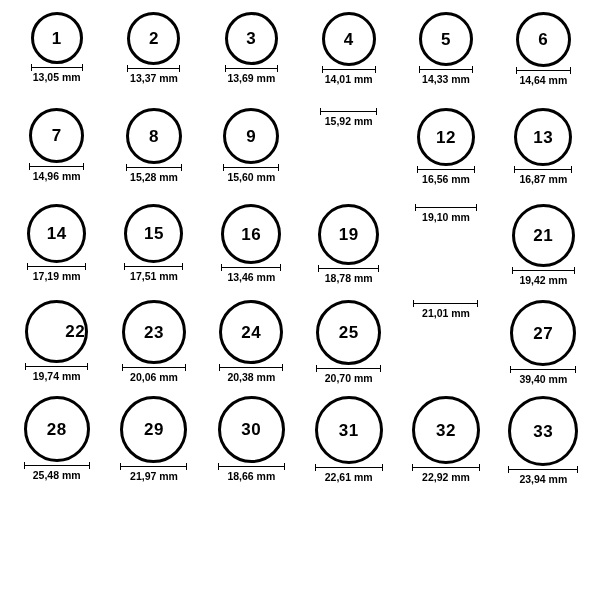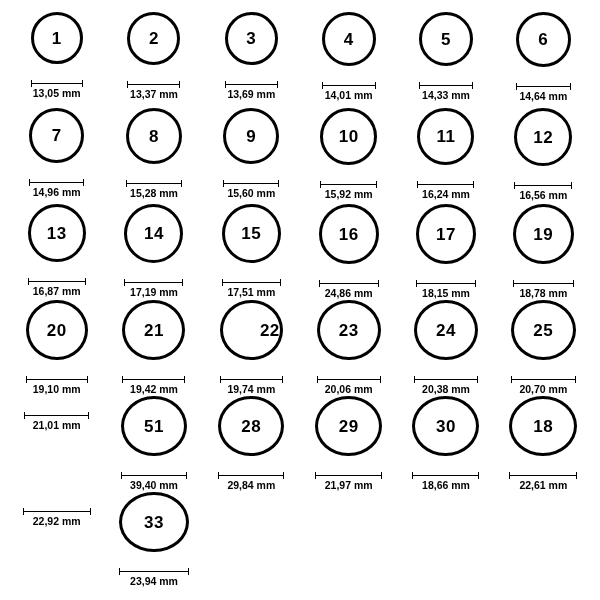--- a/index.html
+++ b/index.html
@@ -43,21 +43,21 @@
     justify-content: center;
   }
   .ring-size-label {
     font-size: 17px;
     font-weight: bold;
     color: #000000;
     line-height: 1;
     letter-spacing: 0.5px;
   }
   .dim {
-    margin-top: 16px;
+    margin-top: 0;
     display: flex;
     flex-direction: column;
     align-items: center;
   }
   .dim-bar {
     position: relative;
     height: 7px;
   }
   .dim-bar::before,
   .dim-bar::after {
@@ -185,39 +185,25 @@
           <span class="ring-size-label">9</span>
         </div>
         <div class="dim">
           <div class="dim-bar" style="width: 56px;">
             <div class="dim-line"></div>
           </div>
           <div class="dim-text">15,60 mm</div>
         </div>
       </div>
       <div class="ring-cell">
-        <div class="ring-circle" style="width: 57px; height: 57px;">
-          <span class="ring-size-label">10</span>
-        </div>
         <div class="dim">
           <div class="dim-bar" style="width: 57px;">
             <div class="dim-line"></div>
           </div>
           <div class="dim-text">15,92 mm</div>
-        </div>
-      </div>
-      <div class="ring-cell">
-        <div class="ring-circle" style="width: 57px; height: 57px;">
-          <span class="ring-size-label">11</span>
-        </div>
-        <div class="dim">
-          <div class="dim-bar" style="width: 57px;">
-            <div class="dim-line"></div>
-          </div>
-          <div class="dim-text">16,24 mm</div>
         </div>
       </div>
       <div class="ring-cell">
         <div class="ring-circle" style="width: 58px; height: 58px;">
           <span class="ring-size-label">12</span>
         </div>
         <div class="dim">
           <div class="dim-bar" style="width: 58px;">
             <div class="dim-line"></div>
           </div>
@@ -258,49 +244,35 @@
         </div>
       </div>
       <div class="ring-cell">
         <div class="ring-circle" style="width: 60px; height: 60px; align-items: center;">
           <span class="ring-size-label">16</span>
         </div>
         <div class="dim">
           <div class="dim-bar" style="width: 60px;">
             <div class="dim-line"></div>
           </div>
-          <div class="dim-text">24,86 mm</div>
-        </div>
-      </div>
-      <div class="ring-cell">
-        <div class="ring-circle" style="width: 60px; height: 60px;">
-          <span class="ring-size-label">17</span>
-        </div>
-        <div class="dim">
-          <div class="dim-bar" style="width: 60px;">
-            <div class="dim-line"></div>
-          </div>
-          <div class="dim-text">18,15 mm</div>
+          <div class="dim-text">13,46 mm</div>
         </div>
       </div>
       <div class="ring-cell">
         <div class="ring-circle" style="width: 61px; height: 61px;">
           <span class="ring-size-label">19</span>
         </div>
         <div class="dim">
           <div class="dim-bar" style="width: 61px;">
             <div class="dim-line"></div>
           </div>
           <div class="dim-text">18,78 mm</div>
         </div>
       </div>
       <div class="ring-cell">
-        <div class="ring-circle" style="width: 62px; height: 62px;">
-          <span class="ring-size-label">20</span>
-        </div>
         <div class="dim">
           <div class="dim-bar" style="width: 62px;">
             <div class="dim-line"></div>
           </div>
           <div class="dim-text">19,10 mm</div>
         </div>
       </div>
       <div class="ring-cell">
         <div class="ring-circle" style="width: 63px; height: 63px;">
           <span class="ring-size-label">21</span>
@@ -359,38 +331,38 @@
       <div class="ring-cell">
         <div class="dim">
           <div class="dim-bar" style="width: 65px;">
             <div class="dim-line"></div>
           </div>
           <div class="dim-text">21,01 mm</div>
         </div>
       </div>
       <div class="ring-cell">
         <div class="ring-circle" style="width: 66px; height: 66px;">
-          <span class="ring-size-label">51</span>
+          <span class="ring-size-label">27</span>
         </div>
         <div class="dim">
           <div class="dim-bar" style="width: 66px;">
             <div class="dim-line"></div>
           </div>
           <div class="dim-text">39,40 mm</div>
         </div>
       </div>
       <div class="ring-cell">
         <div class="ring-circle" style="width: 66px; height: 66px;">
           <span class="ring-size-label">28</span>
         </div>
         <div class="dim">
           <div class="dim-bar" style="width: 66px;">
             <div class="dim-line"></div>
           </div>
-          <div class="dim-text">29,84 mm</div>
+          <div class="dim-text">25,48 mm</div>
         </div>
       </div>
       <div class="ring-cell">
         <div class="ring-circle" style="width: 67px; height: 67px;">
           <span class="ring-size-label">29</span>
         </div>
         <div class="dim">
           <div class="dim-bar" style="width: 67px;">
             <div class="dim-line"></div>
           </div>
@@ -403,30 +375,33 @@
         </div>
         <div class="dim">
           <div class="dim-bar" style="width: 67px;">
             <div class="dim-line"></div>
           </div>
           <div class="dim-text">18,66 mm</div>
         </div>
       </div>
       <div class="ring-cell">
         <div class="ring-circle" style="width: 68px; height: 68px;">
-          <span class="ring-size-label">18</span>
+          <span class="ring-size-label">31</span>
         </div>
         <div class="dim">
           <div class="dim-bar" style="width: 68px;">
             <div class="dim-line"></div>
           </div>
           <div class="dim-text">22,61 mm</div>
         </div>
       </div>
       <div class="ring-cell">
+        <div class="ring-circle" style="width: 68px; height: 68px;">
+          <span class="ring-size-label">32</span>
+        </div>
         <div class="dim">
           <div class="dim-bar" style="width: 68px;">
             <div class="dim-line"></div>
           </div>
           <div class="dim-text">22,92 mm</div>
         </div>
       </div>
       <div class="ring-cell">
         <div class="ring-circle" style="width: 70px; height: 70px;">
           <span class="ring-size-label">33</span>

